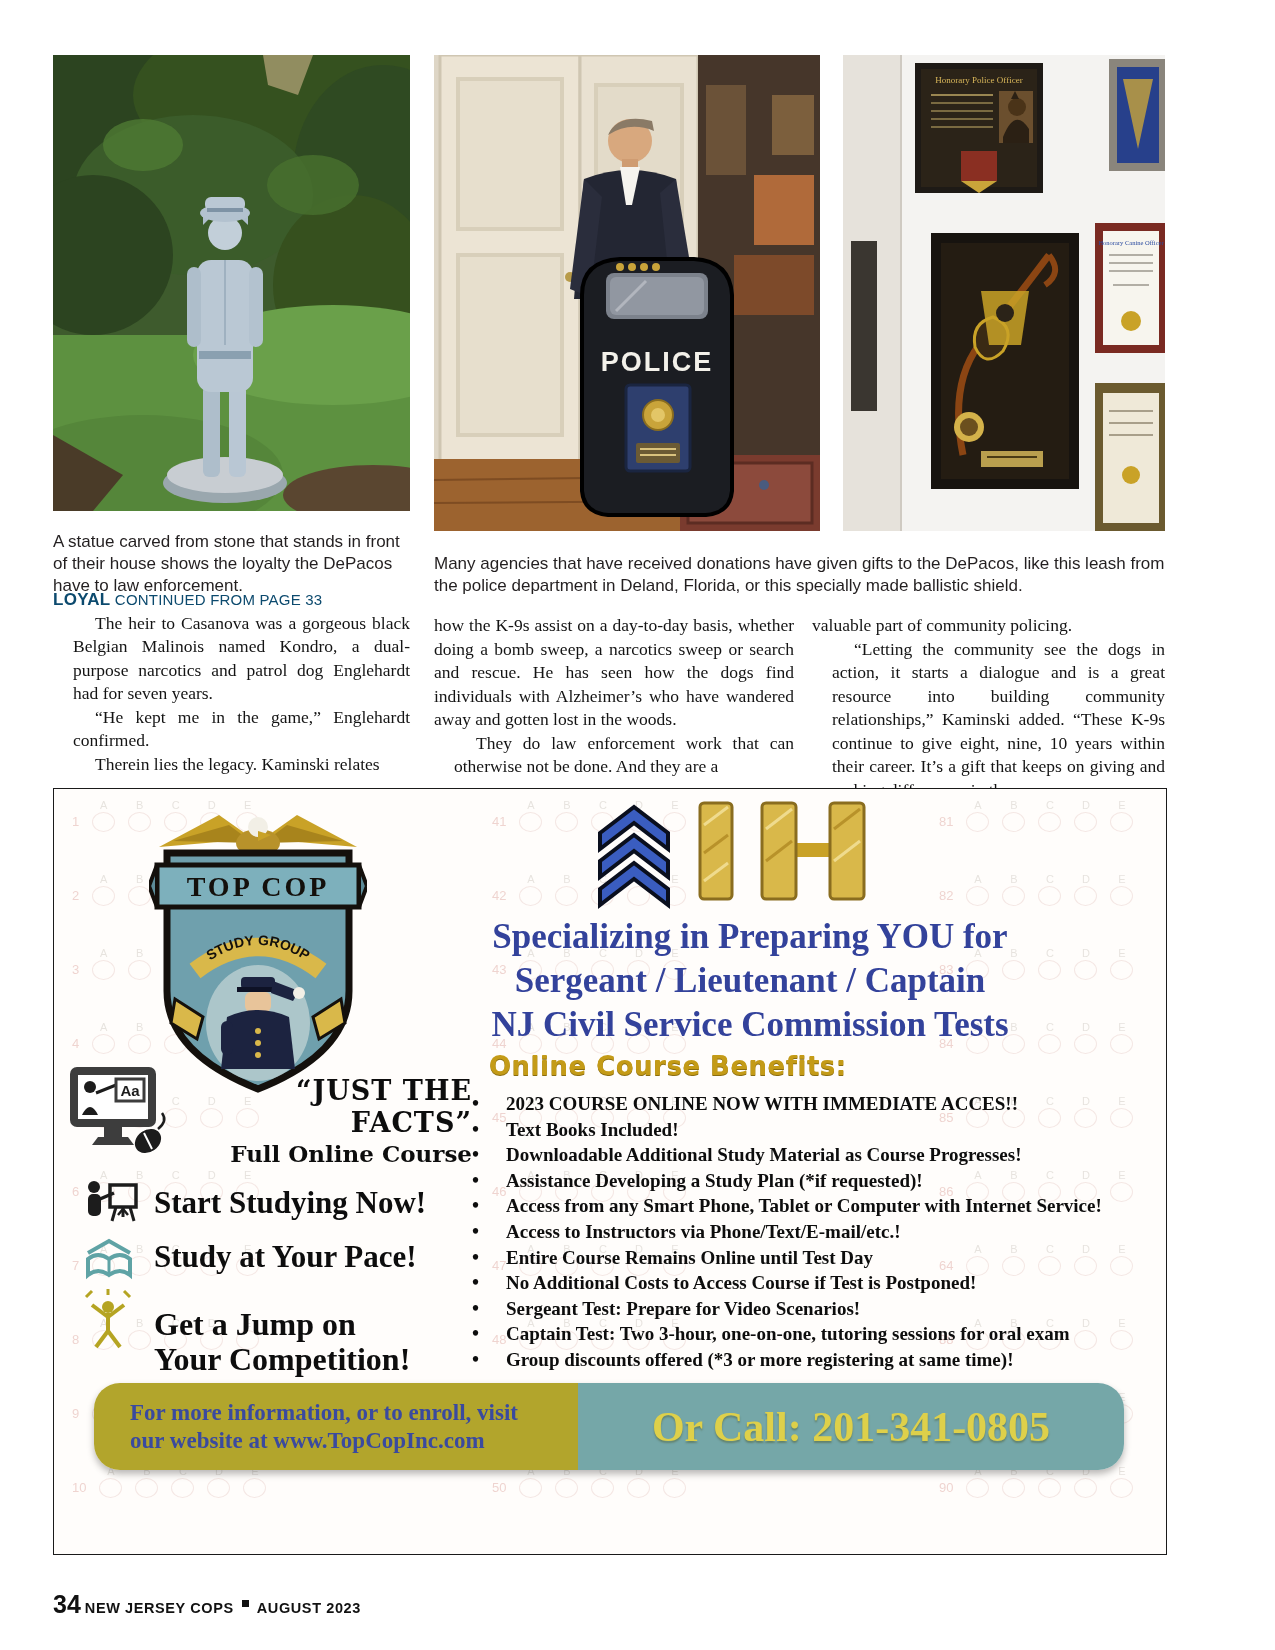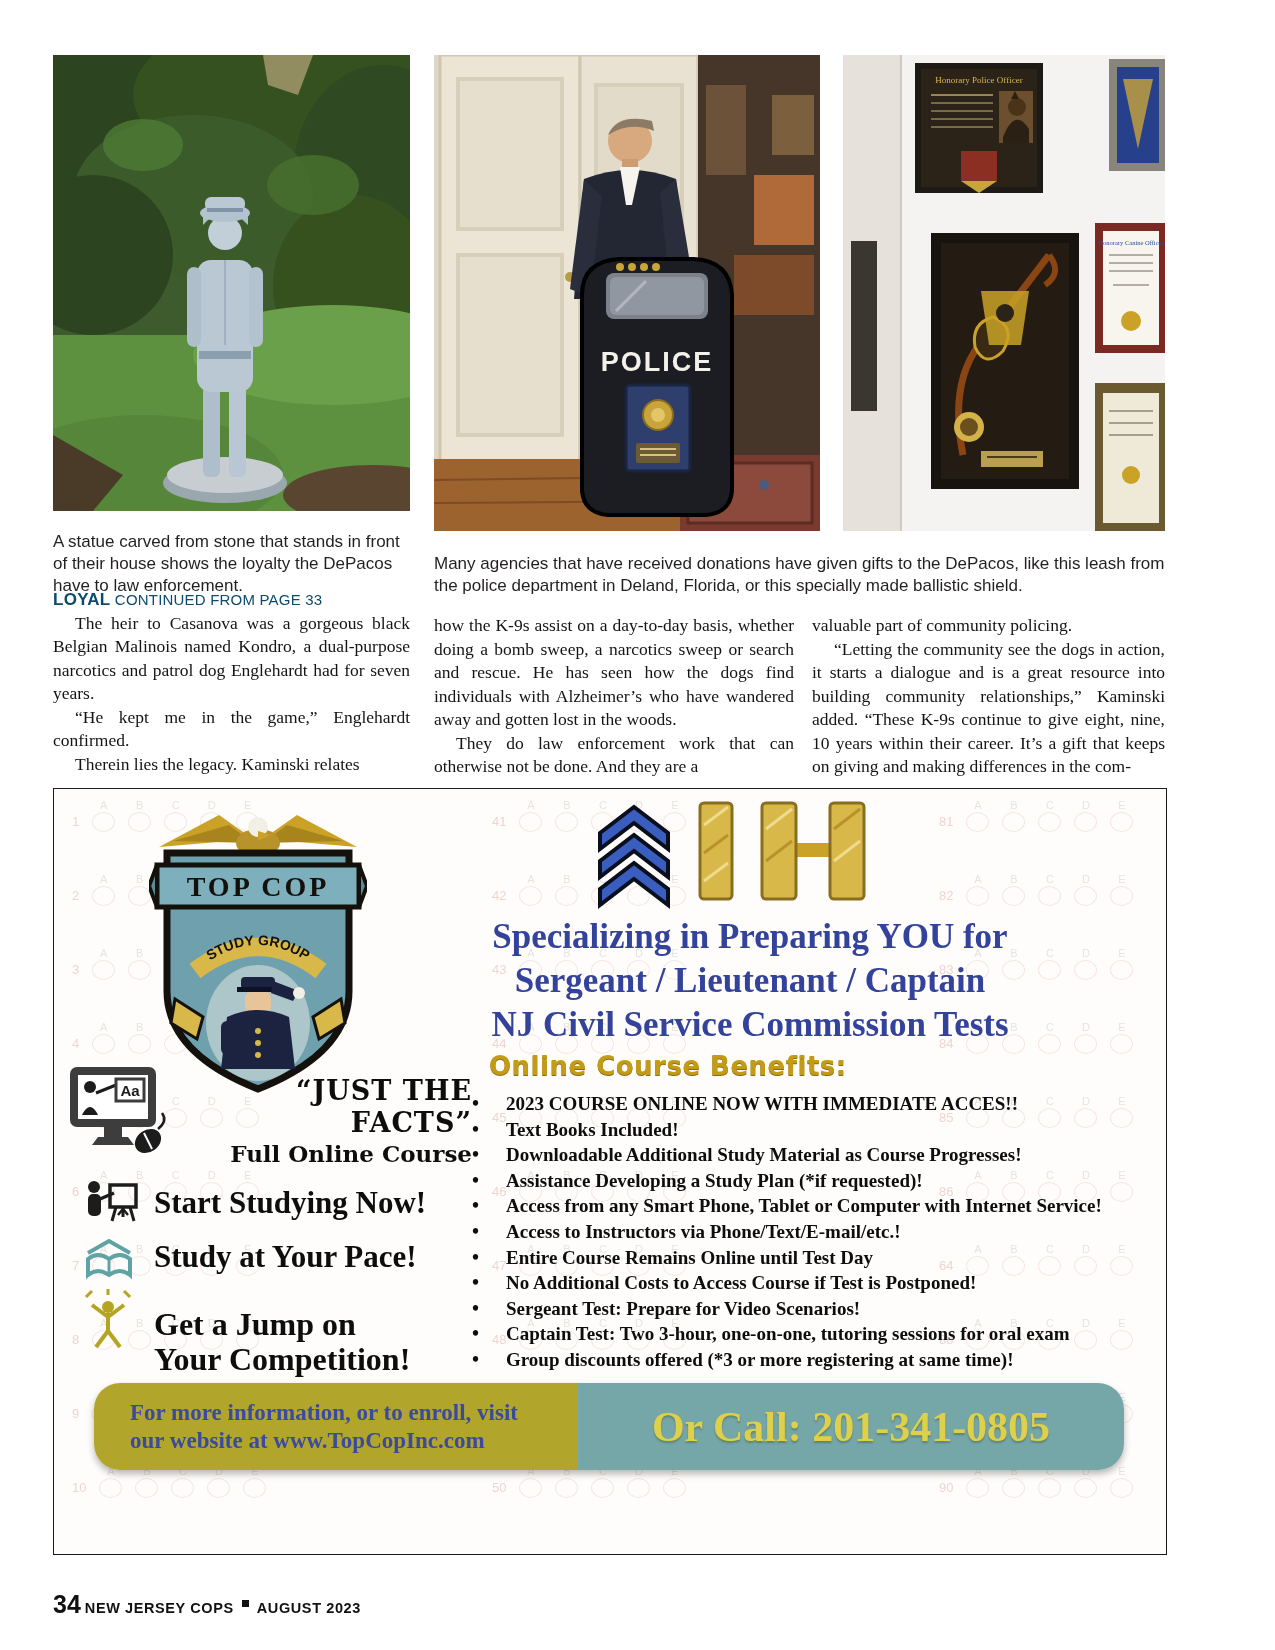--- a/index.html
+++ b/index.html
@@ -15,21 +15,21 @@
   .caption{position:absolute;font-family:"Liberation Sans",sans-serif;
            font-size:17px;line-height:22px;color:#231f20;}
   #caption-statue{left:53px;top:514px;width:357px;}
   #caption-gifts{left:434px;top:536px;width:731px;}
 
   
   #article{position:absolute;left:53px;top:588px;width:1112px;display:flex;}
   .col{font-family:"Liberation Serif",serif;font-size:17.5px;line-height:23.5px;
        color:#141414;text-align:justify;}
   .col p{margin:0;}
-  .col p.indent{text-indent:22px;}
+  .col p.indent{text-indent:22px;margin-left:20px;}
   #col1{width:357px;margin-right:24px;}
   #col2{width:360px;margin-right:18px;padding-top:26px;}
   #col3{width:353px;padding-top:26px;}
   .loyal-line{font-family:"Liberation Sans",sans-serif;text-align:left;
               margin:0 0 10px 0;font-size:15.5px;color:#0c4a6e;}
   .loyal-line .loyal{font-weight:bold;font-size:17px;letter-spacing:.3px;}
   .loyal-line .cont{font-size:15px;letter-spacing:.2px;}
 
   
   #ad{position:absolute;left:53px;top:788px;width:1112px;height:765px;

